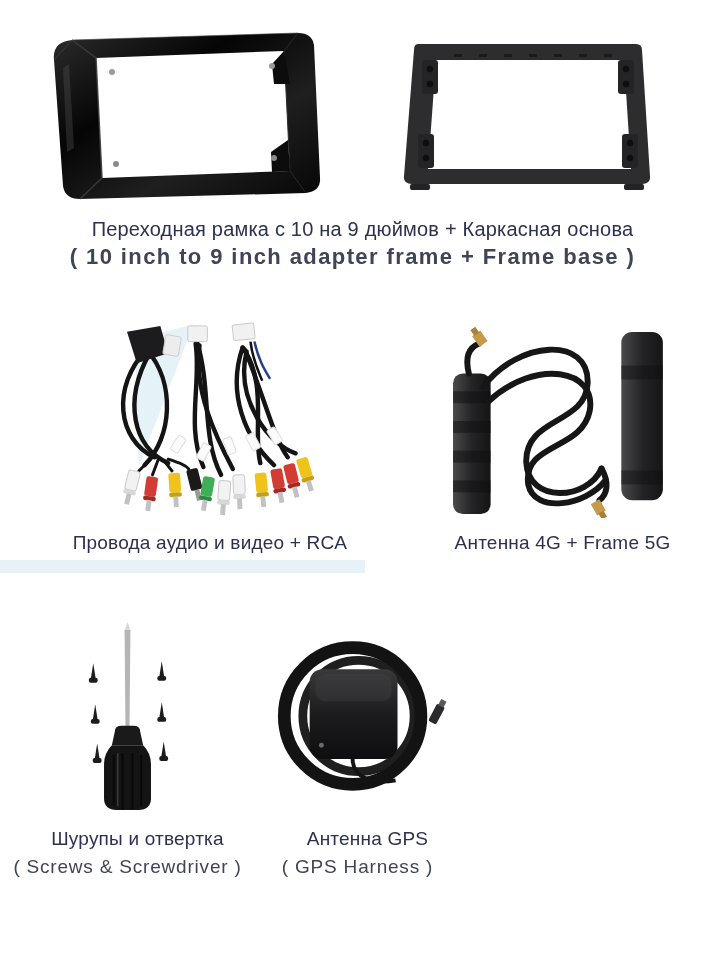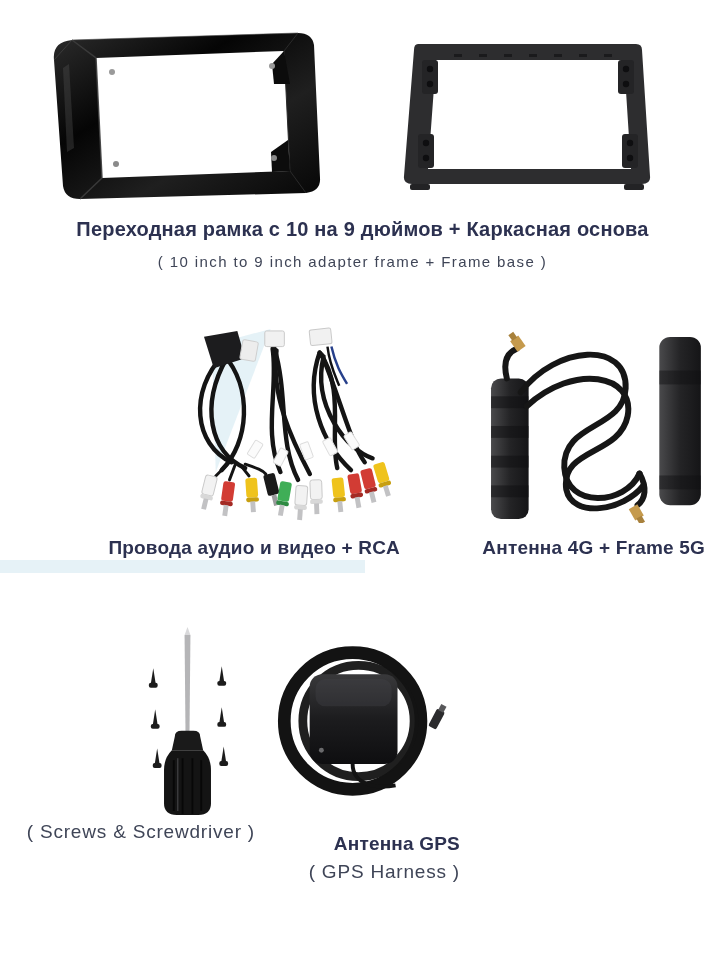--- a/index.html
+++ b/index.html
@@ -4,38 +4,38 @@
 <style>
   html,body{margin:0;padding:0;background:#ffffff;}
   .page{
     position:relative;
     width:705px;height:970px;
     background:#ffffff;
     font-family:"Liberation Sans",sans-serif;
     overflow:hidden;
   }
   .caption-ru{
-    font-weight:700;color:#2c3150;font-size:19px;line-height:26px;
+    font-weight:400;color:#2c3150;font-size:19px;line-height:26px;
     text-align:center;letter-spacing:0.2px;position:relative;z-index:2;margin-left:20px;
   }
   .caption-en{
     font-weight:400;color:#3f4557;font-size:19px;line-height:26px;
     text-align:center;letter-spacing:0.8px;position:relative;z-index:2;
   }
   .section-top{padding-top:28px;}
   .img-row{display:flex;justify-content:center;align-items:center;gap:48px;height:172px;}
   .section-top .caption-ru{font-size:20px;margin-top:16px;}
-  .section-top .caption-en{font-size:15px;line-height:30px;margin-top:5px;letter-spacing:1.4px;}
+  .section-top .caption-en{font-size:22px;line-height:30px;letter-spacing:1.4px;font-weight:bold;}
   .section-mid{
     margin-top:50px;display:grid;grid-template-columns:400px 305px;
   }
   .section-bottom{
     margin-top:64px;display:grid;grid-template-columns:255px 205px 245px;
   }
-  figure{margin:0;display:flex;flex-direction:column;align-items:flex-end;}
+  figure{margin:0;display:flex;flex-direction:column;align-items:center;}
   figure .caption-ru{margin-top:12px;}
   figure .caption-en{margin-top:2px;}
   .section-bottom .caption-ru{margin-top:14px;}
   .wm-stripe{
     position:absolute;left:0;top:560px;width:365px;height:13px;
     background:#dcedf4;opacity:.7;z-index:1;
   }
   svg{display:block;}
 </style>
 </head>
@@ -294,20 +294,21 @@
           <g transform="translate(38,128)">
               <polygon points="-2.5,14 2.5,14 0,-2"></polygon>
               <rect x="-4.5" y="13" width="9" height="5" rx="2"></rect>
             </g>
           <g transform="translate(106,126)">
               <polygon points="-2.5,14 2.5,14 0,-2"></polygon>
               <rect x="-4.5" y="13" width="9" height="5" rx="2"></rect>
             </g>
         </g>
       </svg>
+      <div class="caption-ru">Шурупы и отвертка</div>
       <div class="caption-en">( Screws &amp; Screwdriver )</div>
     </figure>
 
     <figure>
       <svg width="205" height="192" viewBox="0 0 210 196">
         <defs>
           <linearGradient id="puckG" x1="0" y1="0" x2="0" y2="1">
             <stop offset="0" stop-color="#39393b"></stop>
             <stop offset="0.5" stop-color="#1c1c1e"></stop>
             <stop offset="1" stop-color="#0e0e10"></stop>

